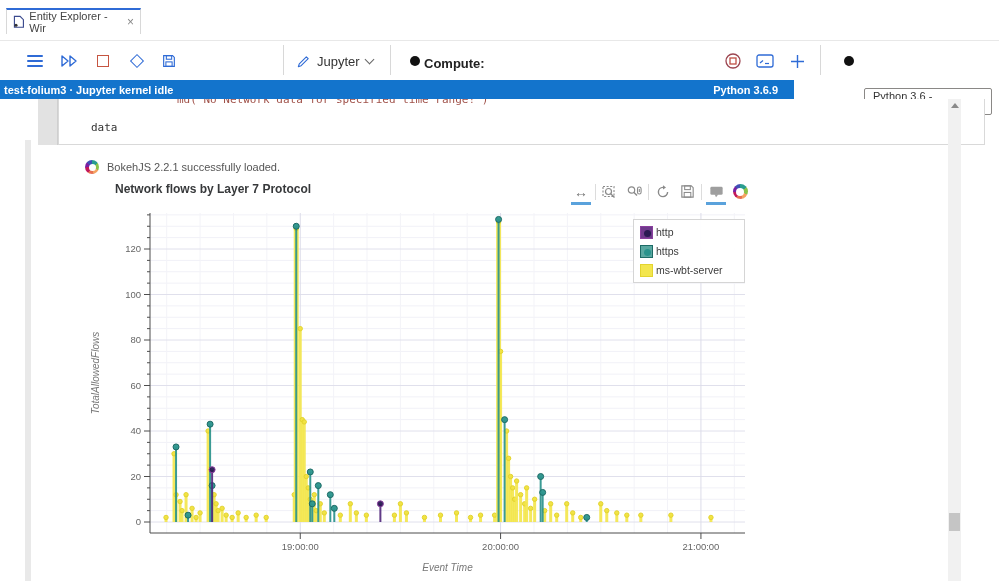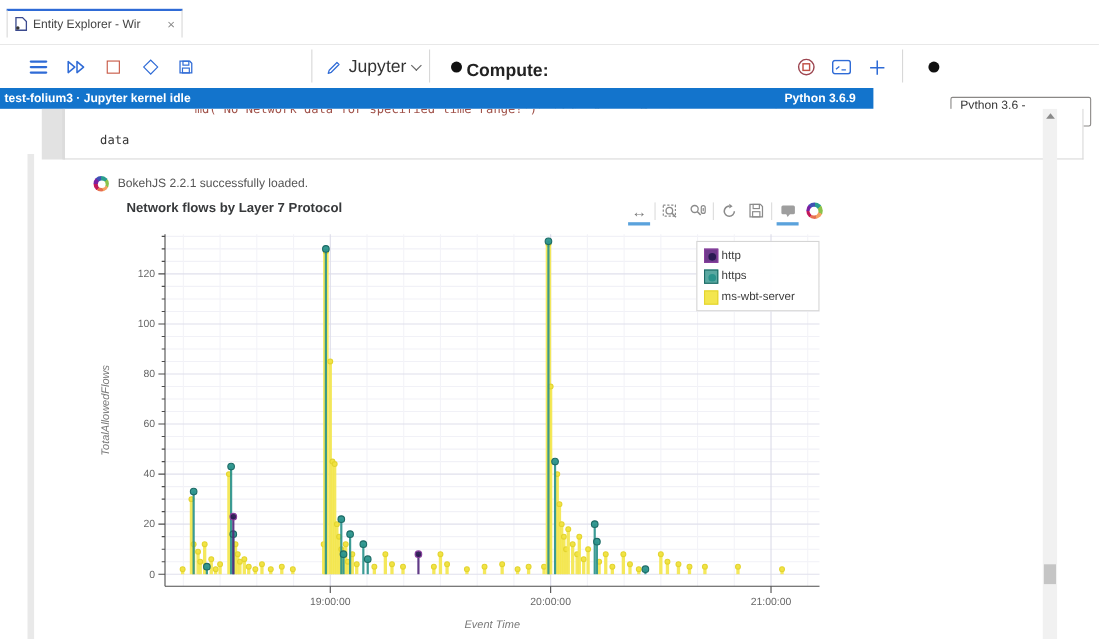--- a/index.html
+++ b/index.html
@@ -2,38 +2,38 @@
 <html><head>
 <meta charset="utf-8">
 <style>
   * { margin:0; padding:0; box-sizing:border-box; }
   html,body { width:999px; height:581px; background:#fff; overflow:hidden;
     font-family:"Liberation Sans", sans-serif; }
   .abs { position:absolute; }
 
   
   #tabs-row { position:absolute; left:0; top:0; width:999px; height:41px; background:#fff; border-bottom:1px solid #e8e8e8; }
-  #tab { position:absolute; left:6px; top:8px; width:160px; height:26px; background:#fff;
+  #tab { position:absolute; left:6px; top:8px; width:135px; height:26px; background:#fff;
     border:1px solid #d8d8d8; border-top:2px solid #2f6bd6; border-bottom:none;
     display:flex; align-items:center; padding:0 6px; gap:5px; font-size:11px; color:#444; }
   #tab .close { margin-left:auto; color:#888; font-size:12px; cursor:pointer; }
 
   
   #toolbar { position:absolute; left:0; top:41px; width:999px; height:39px; background:#fff; }
   .tsep { position:absolute; top:4px; width:1px; height:30px; background:#d8d8d8; }
   .icon-btn { position:absolute; top:9px; width:22px; height:22px; display:flex; align-items:center; justify-content:center; cursor:pointer; }
   .hamburger { width:16px; height:12px; display:flex; flex-direction:column; justify-content:space-between; }
   .hamburger i { display:block; height:2px; background:#2f6bd6; border-radius:1px; }
   .sq-red { width:12px; height:12px; border:1.6px solid #c65541; }
   .diamond { width:10px; height:10px; border:1.5px solid #2f6bd6; transform:rotate(45deg); }
   .chev { width:7px; height:7px; border-right:1.4px solid #666; border-bottom:1.4px solid #666; transform:rotate(45deg); margin-top:-3px; }
   .ddl { position:absolute; top:47px; height:27px; border:1px solid #8a8886; border-radius:2px; background:#fff;
     display:flex; align-items:center; font-size:11px; color:#333; padding:0 10px; cursor:pointer; }
   .ddl .chev { margin-left:auto; }
-  .lbl { font-size:16px; color:#222; }
+  .lbl { font-size:13px; color:#222; }
   .blackdot { width:10px; height:10px; background:#111; border-radius:50%; }
 
   
   #kernel-bar { position:absolute; left:0; top:80px; width:794px; height:19px; background:#1374cc;
     color:#fff; font-size:11px; font-weight:bold; display:flex; align-items:center; }
   #kernel-bar .left { padding-left:4px; }
   #kernel-bar .right { margin-left:auto; padding-right:16px; }
 
   
   #content { position:absolute; left:0; top:99px; width:961px; height:482px; background:#fff; }

